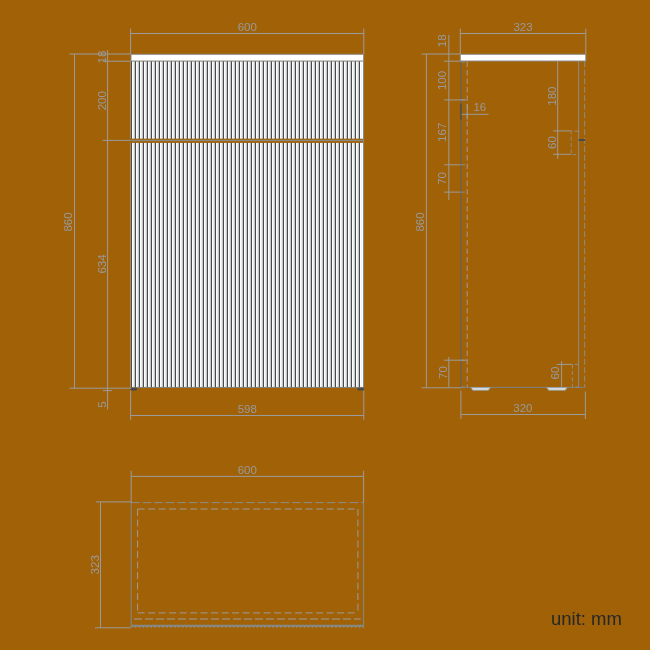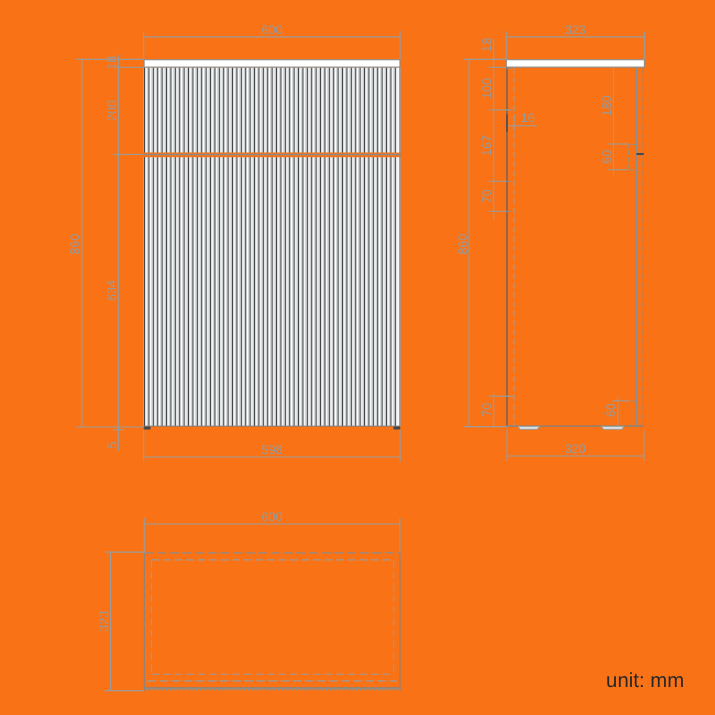--- a/index.html
+++ b/index.html
@@ -1,16 +1,16 @@
 <!DOCTYPE html>
 <html><head>
 <meta charset="utf-8">
 <style>
   html,body{margin:0;padding:0;background:#ffffff;}
-  #page{position:relative;width:650px;height:650px;background:#f97316;overflow:hidden;transform:translateZ(0);will-change:transform;}
+  #page{position:relative;width:650px;height:650px;background:#a16207;overflow:hidden;transform:translateZ(0);will-change:transform;}
   text{font-family:"Liberation Sans",sans-serif;}
   .dim{font-size:11.5px;fill:#98999b;}
   .unit{font-size:18.5px;fill:#26272a;}
 </style>
 </head>
 <body>
 <div id="page">
 <svg width="650" height="650" viewBox="0 0 650 650">
 <defs>
   <pattern id="flute" x="131" y="0" width="4" height="8" patternUnits="userSpaceOnUse">

